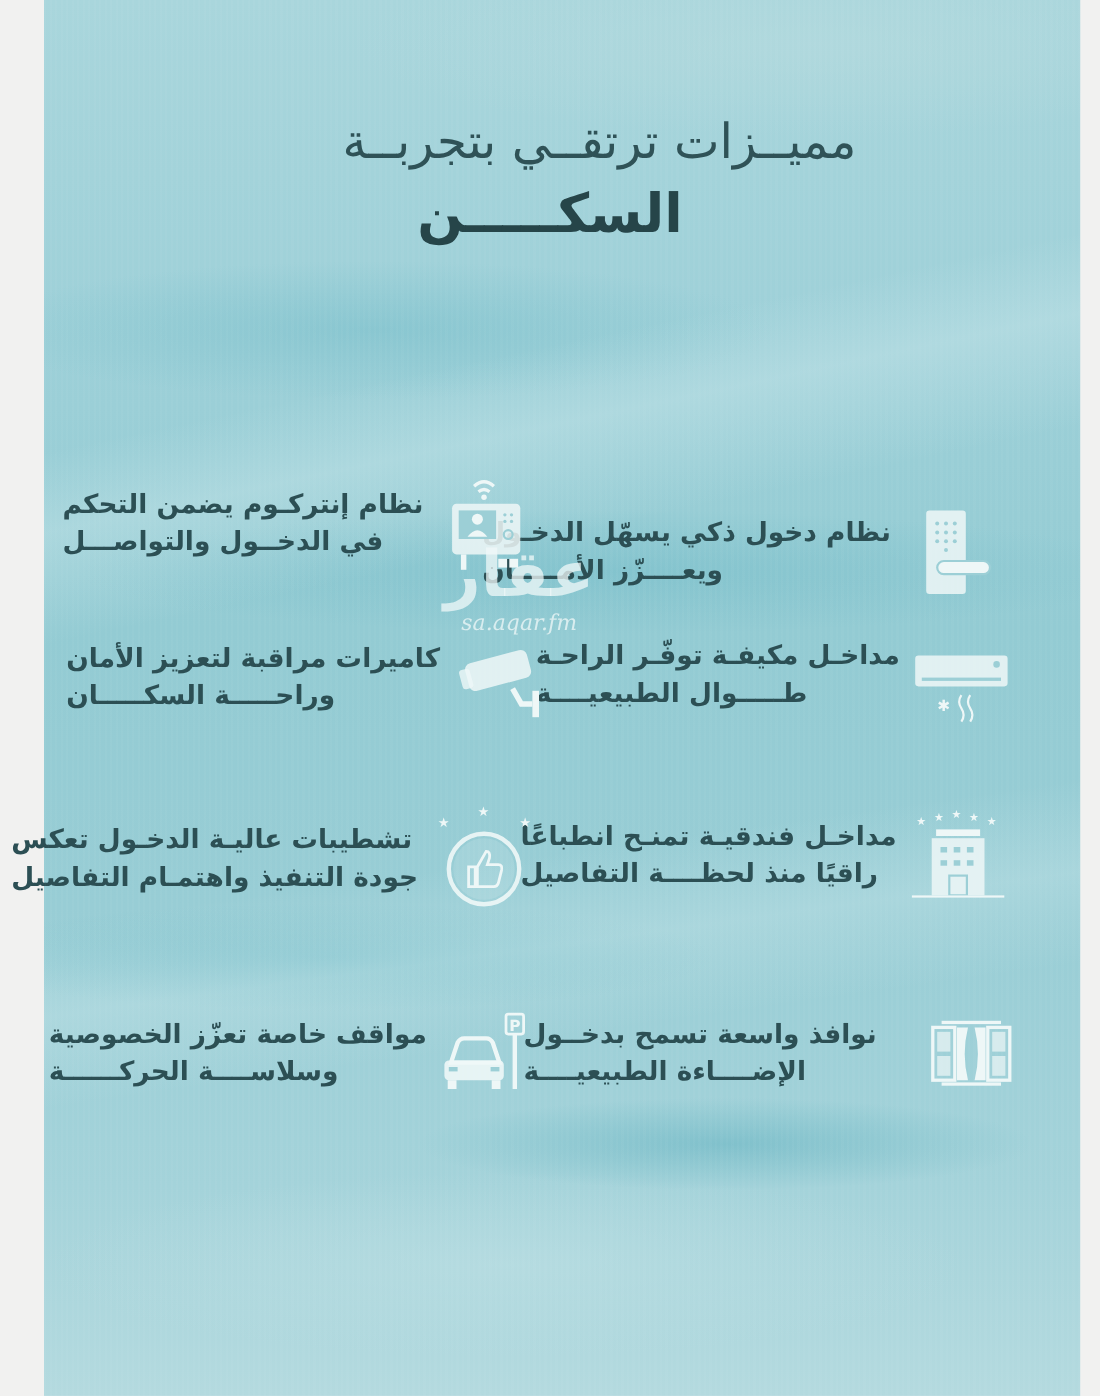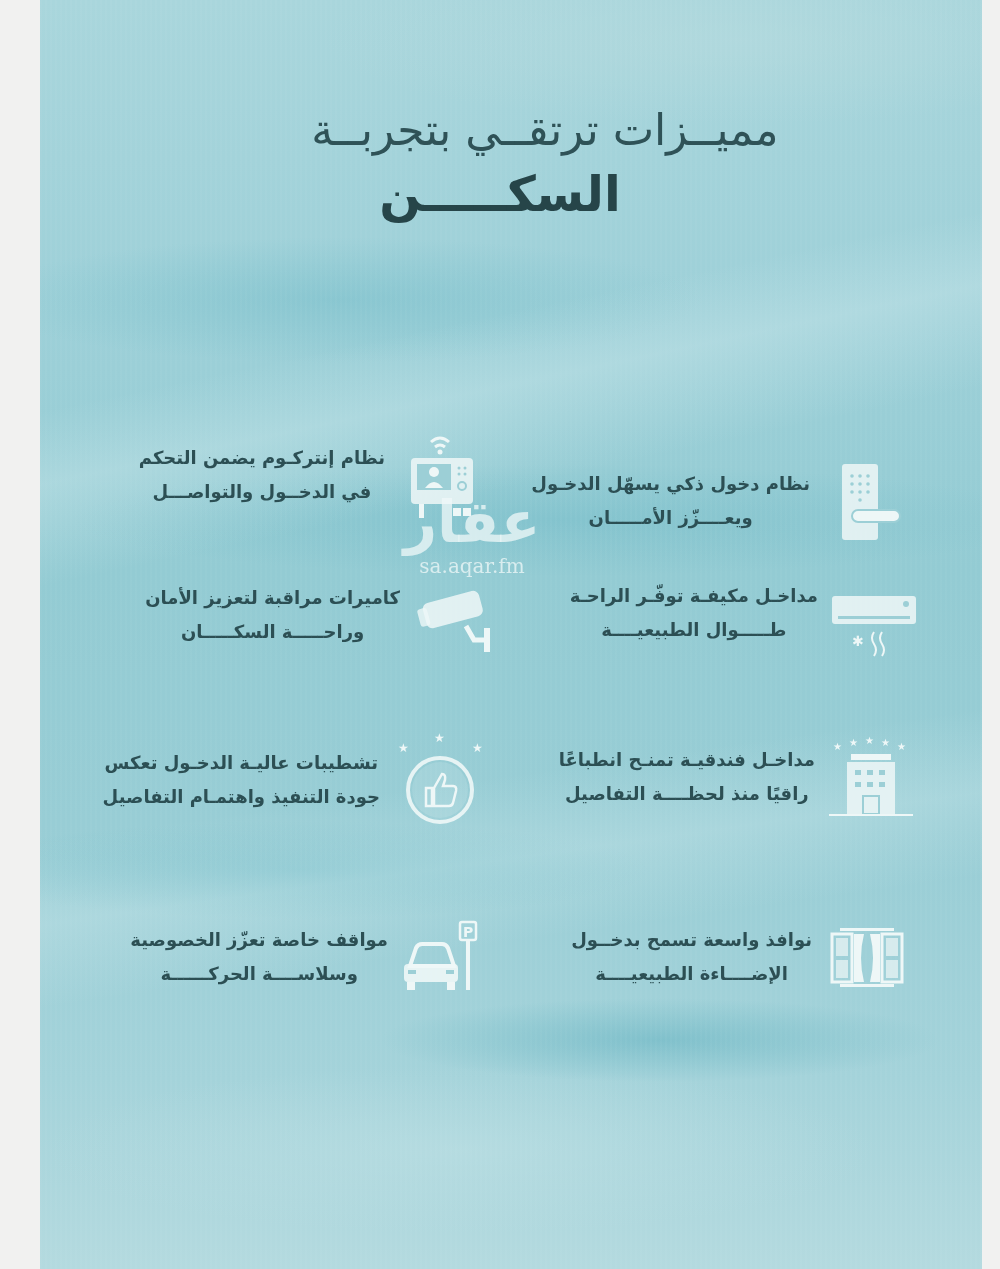--- a/index.html
+++ b/index.html
@@ -33,30 +33,30 @@
     color:#2f5257; direction:rtl;
   }
   .title-1 { top:104px; font-size:44px; letter-spacing:1px;padding-left:45px; }
   .title-2 { top:166px; font-size:49px; font-weight:bold; color:#264549; letter-spacing:6px; }
   .feature {
     position:absolute; display:flex; flex-direction:row-reverse; align-items:center;
   }
   .feature .icon { width:90px; height:90px; flex:0 0 auto; }
   .feature .icon svg { width:100%; height:100%; }
   .feature .text {
-    direction:rtl; text-align:center; color:#2c4f54;
-    font-size:18px; font-weight:bold; line-height:34px;
+    direction:rtl; text-align:left; color:#2c4f54;
+    font-size:24px; font-weight:bold; line-height:34px;
     margin-right:10px; white-space:nowrap;
   }
   .watermark {
     position:absolute; left:392px; top:492px; width:160px; text-align:center;
     color:rgba(240,248,248,0.75); direction:rtl;
   }
   .watermark .wm-ar { font-size:58px; line-height:60px; font-weight:bold; letter-spacing:2px; }
-  .watermark .wm-url { font-family:"DejaVu Serif", serif; font-size:20px; direction:ltr; margin-top:2px; }
+  .watermark .wm-url { font-family:"DejaVu Serif", serif; font-size:20px; direction:ltr; margin-top:2px;font-style:italic; }
 </style>
 </head>
 <body>
 
 <div class="poster">
   <div class="sheen"></div>
 </div>
 
 <div class="title title-1">مميــزات ترتقــي بتجربــة</div>
 <div class="title title-2">السكـــــن</div>
@@ -190,21 +190,21 @@
       <circle cx="50" cy="60" r="28" fill="#eef7f7" opacity="0.15"></circle>
       <path d="M36 58 h6 v18 h-6z M44 58 l8 -14 q4 0 3 6 l-2 6 h10 q4 0 3 5 l-3 12 q-1 3 -4 3 h-15z" fill="none" stroke="#eef7f7" stroke-width="2.5"></path>
     </svg>
   </div>
   <div class="text">
     <div>تشطيبات عاليـة الدخـول تعكس</div>
     <div>جودة التنفيذ واهتمـام التفاصيل</div>
   </div>
 </div>
 
-<div class="feature" style="right:88px; top:912px;">
+<div class="feature" style="right:72px; top:912px;gap:31px;">
   <div class="icon">
     <svg viewBox="0 0 90 90">
       <rect x="18" y="16" width="54" height="3" fill="#eef7f7"></rect>
       <rect x="18" y="72" width="54" height="3" fill="#eef7f7"></rect>
       <rect x="10" y="22" width="20" height="48" fill="none" stroke="#eef7f7" stroke-width="3"></rect>
       <rect x="14" y="26" width="12" height="18" fill="#eef7f7" opacity="0.7"></rect>
       <rect x="14" y="48" width="12" height="18" fill="#eef7f7" opacity="0.7"></rect>
       <rect x="60" y="22" width="20" height="48" fill="none" stroke="#eef7f7" stroke-width="3"></rect>
       <rect x="64" y="26" width="12" height="18" fill="#eef7f7" opacity="0.7"></rect>
       <rect x="64" y="48" width="12" height="18" fill="#eef7f7" opacity="0.7"></rect>

